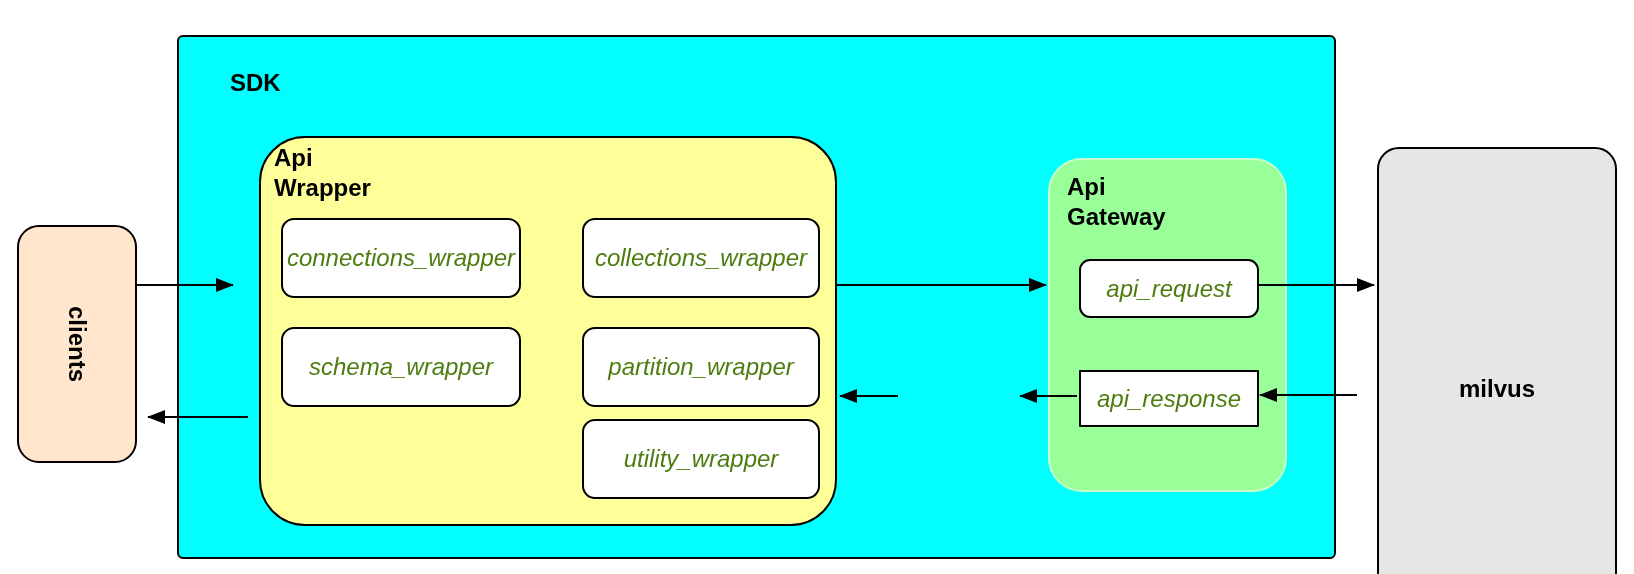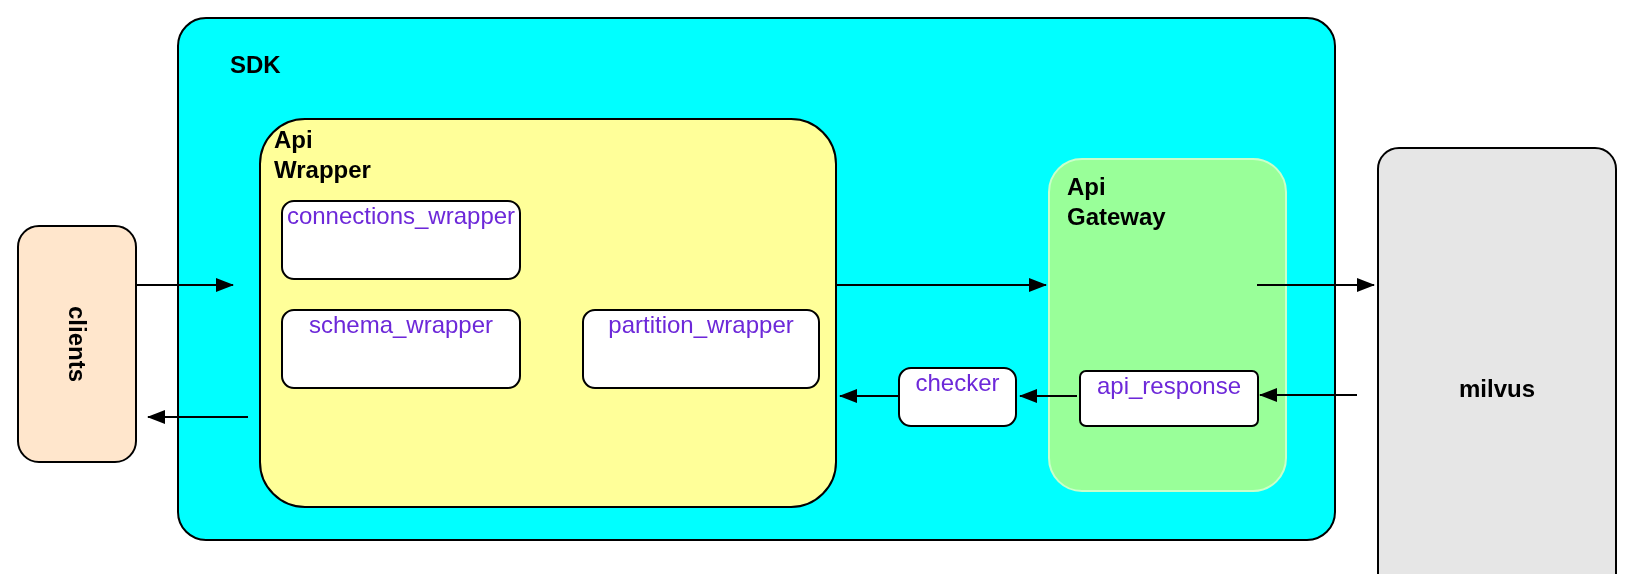--- a/index.html
+++ b/index.html
@@ -10,43 +10,43 @@
     font-family:"Liberation Sans","DejaVu Sans",sans-serif;
     overflow:hidden;
   }
   .box{position:absolute;box-sizing:border-box;}
   .container-label{
     position:absolute;
     font-weight:bold;font-size:24px;line-height:30px;color:#000;
     white-space:pre-line;text-align:left;
   }
   
-  #sdk{left:177px;top:17px;width:1159px;height:524px;background:var(--sdk_bg);
-       border:2px solid var(--stroke);border-radius:29px;}
+  #sdk{left:177px;top:35px;width:1159px;height:524px;background:var(--sdk_bg);
+       border:2px solid var(--stroke);border-radius:6px;}
   #sdk-label{left:51px;top:31px;text-align:left;}
   
   #api-wrapper{left:80px;top:99px;width:578px;height:390px;background:var(--wrapper_bg);
        border:2px solid var(--stroke);border-radius:46px;}
   #api-wrapper-label{left:13px;top:5px;}
   
   .node{
     position:absolute;box-sizing:border-box;
     background:var(--node_bg);border:2px solid var(--stroke);border-radius:13px;
-    display:flex;align-items:flex-start;justify-content:center;
-    font-size:24px;color:#6d28d9;white-space:nowrap;
+    display:flex;align-items:center;justify-content:center;
+    font-size:24px;color:#4d7c0f;white-space:nowrap;font-style:italic;
   }
   .wnode{width:240px;height:80px;}
   .col1{left:20px;} .col2{left:321px;width:238px;}
   .row1{top:80px;} .row2{top:181px;margin-top:8px;} .row3{top:281px;}
   
   #api-gateway{left:1048px;top:158px;width:239px;height:334px;background:var(--gateway_bg);
        border:2px solid #c9ffc9;border-radius:34px;}
   #api-gateway-label{left:17px;top:12px;}
   #api-request{left:29px;top:99px;width:180px;height:59px;border-radius:11px;}
-  #api-response{left:29px;top:210px;width:180px;height:57px;border-radius:7px;}
+  #api-response{left:29px;top:210px;width:180px;height:57px;border-radius:1px;}
   
   #checker{left:898px;top:367px;width:119px;height:60px;}
   
   #clients{left:17px;top:225px;width:120px;height:238px;background:var(--clients_bg);
        border:2px solid var(--stroke);border-radius:22px;
        display:flex;align-items:center;justify-content:center;}
   #clients-label{font-weight:bold;font-size:24px;color:#000;transform:rotate(90deg);white-space:nowrap;}
   
   #milvus{left:1377px;top:147px;width:240px;height:484px;background:var(--milvus_bg);
        border:2px solid var(--stroke);border-radius:22px;
@@ -66,37 +66,43 @@
 
   <div class="box" id="sdk">
     <span class="container-label" id="sdk-label">SDK</span>
 
     <div class="box" id="api-wrapper">
       <span class="container-label" id="api-wrapper-label">Api
 Wrapper</span>
       <div class="node wnode col1 row1">
         <span>connections_wrapper</span>
       </div>
+      <div class="node wnode col2 row1">
+        <span>collections_wrapper</span>
+      </div>
       <div class="node wnode col1 row2">
         <span>schema_wrapper</span>
       </div>
       <div class="node wnode col2 row2">
         <span>partition_wrapper</span>
       </div>
+      <div class="node wnode col2 row3">
+        <span>utility_wrapper</span>
+      </div>
     </div>
 
   </div>
 
-  <div class="node" id="checker">
-    <span>checker</span>
-  </div>
 
   <div class="box" id="api-gateway">
     <span class="container-label" id="api-gateway-label">Api
 Gateway</span>
+    <div class="node" id="api-request">
+      <span>api_request</span>
+    </div>
     <div class="node" id="api-response">
       <span>api_response</span>
     </div>
   </div>
 
   <div class="box" id="milvus">
     <span id="milvus-label">milvus</span>
   </div>
 
   <svg id="edges" viewBox="0 0 1634 574" xmlns="http://www.w3.org/2000/svg">

